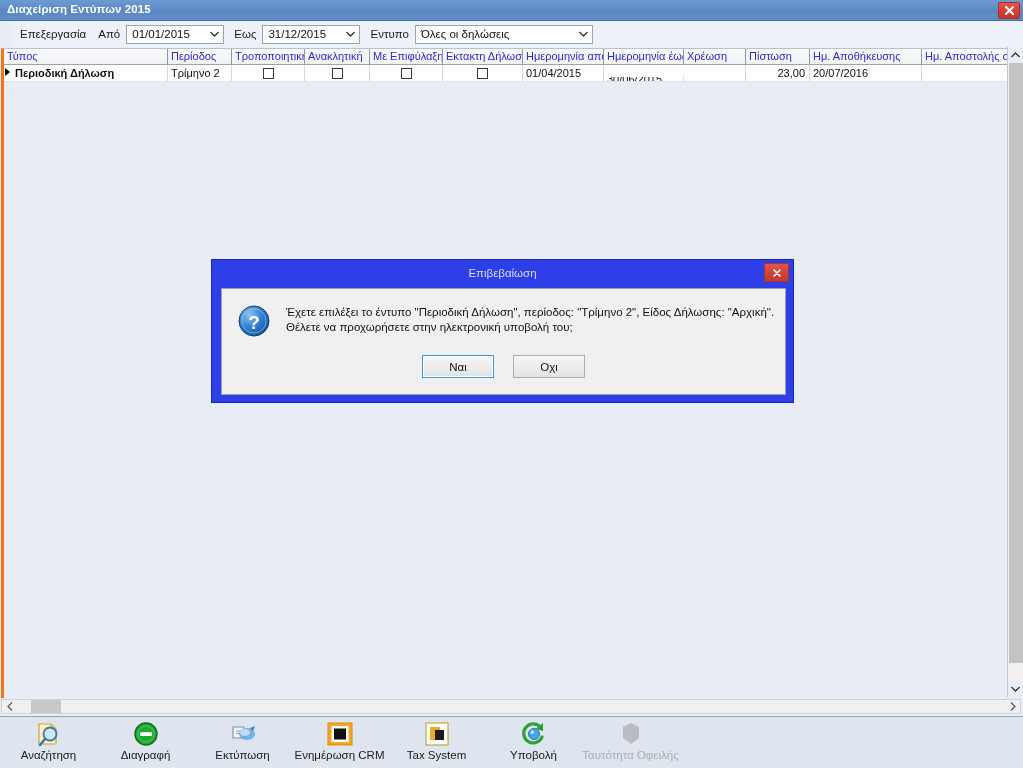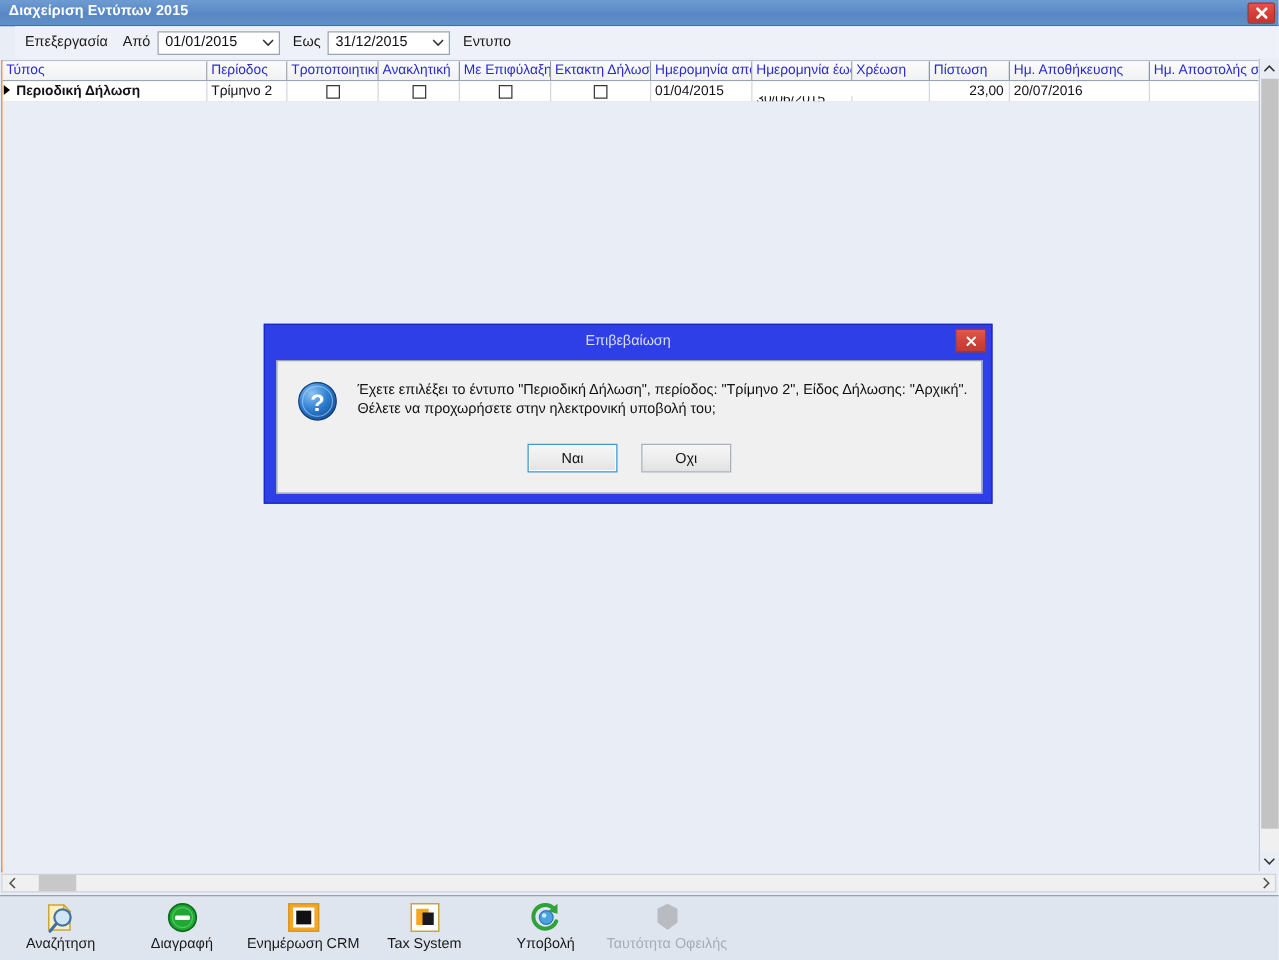--- a/index.html
+++ b/index.html
@@ -108,21 +108,21 @@
     height: 668px;
     background: #e9edf5;
     box-sizing: border-box;
   }
   .grid-outer {
     position: absolute;
     left: 1px; top: 1px;
     width: 1006px;
     height: 650px;
     background: #e9edf5;
-    border-left: 1px solid #f97316;
+    border-left: 3px solid #f97316;
     border-top: 1px solid #b9c2d0;
     box-sizing: border-box;
     overflow: hidden;
   }
   .ghead {
     display: flex;
     height: 16px;
     background: #f2f3f5;
     border-bottom: 1px solid #9aa4b2;
     box-sizing: border-box;
@@ -374,20 +374,28 @@
     <div class="fb-label">Εως</div>
     <div class="combo w-date">
       <span class="cval">31/12/2015</span>
       <span class="carrow">
         <svg width="9" height="6" viewBox="0 0 9 6">
             <path d="M0.5 1 L4.5 5 L8.5 1" stroke="#333" stroke-width="1.3" fill="none"></path>
           </svg>
       </span>
     </div>
     <div class="fb-label">Εντυπο</div>
+    <div class="combo w-entypo">
+      <span class="cval">Όλες οι δηλώσεις</span>
+      <span class="carrow">
+        <svg width="9" height="6" viewBox="0 0 9 6">
+            <path d="M0.5 1 L4.5 5 L8.5 1" stroke="#333" stroke-width="1.3" fill="none"></path>
+          </svg>
+      </span>
+    </div>
   </div>
 
   <div class="gridwrap">
     <div class="grid-outer">
       <div class="ghead" id="grid-head">
           <div class="gh" style="width: 164px;">Τύπος</div>
           <div class="gh" style="width: 64px;">Περίοδος</div>
           <div class="gh" style="width: 73px;">Τροποποιητική</div>
           <div class="gh" style="width: 65px;">Ανακλητική</div>
           <div class="gh" style="width: 73px;">Με Επιφύλαξη</div>
@@ -491,20 +499,32 @@
           <svg width="28" height="28" viewBox="0 0 28 28">
       <circle cx="14" cy="14" r="11" fill="#1fa832" stroke="#0d6e1d" stroke-width="1.4"></circle>
       <circle cx="14" cy="14" r="8" fill="none" stroke="#6fd87f" stroke-width="1" opacity="0.6"></circle>
       <rect x="8" y="12.3" width="12" height="3.6" rx="1.2" fill="#ffffff"></rect>
     </svg>
         </div>
         <div class="tb-label">Διαγραφή</div>
       </div>
       <div class="tb-item">
         <div class="tb-icon">
+          <svg width="30" height="28" viewBox="0 0 30 28">
+      <path d="M5 7 L16 7 L16 18 L5 18 Z" fill="#eef4fb" stroke="#7a93ae" stroke-width="1.1"></path>
+      <path d="M8 11 L14 11 M8 13.5 L14 13.5" stroke="#8aa3bb" stroke-width="1"></path>
+      <ellipse cx="19" cy="14" rx="8" ry="6" fill="#6aa8dd" opacity="0.9"></ellipse>
+      <ellipse cx="17" cy="12.5" rx="5" ry="3.6" fill="#bcdcf4"></ellipse>
+      <path d="M22 8 L27 6 L25 11 Z" fill="#3f7fc0"></path>
+    </svg>
+        </div>
+        <div class="tb-label">Εκτύπωση</div>
+      </div>
+      <div class="tb-item">
+        <div class="tb-icon">
           <svg width="28" height="28" viewBox="0 0 28 28">
       <rect x="2" y="3" width="24" height="22" fill="#f5a623" stroke="#d98f0f" stroke-width="1"></rect>
       <rect x="5.5" y="6" width="17" height="16" fill="#ffffff"></rect>
       <rect x="8" y="8.5" width="12" height="11" fill="#111111"></rect>
     </svg>
         </div>
         <div class="tb-label">Ενημέρωση CRM</div>
       </div>
       <div class="tb-item">
         <div class="tb-icon">

